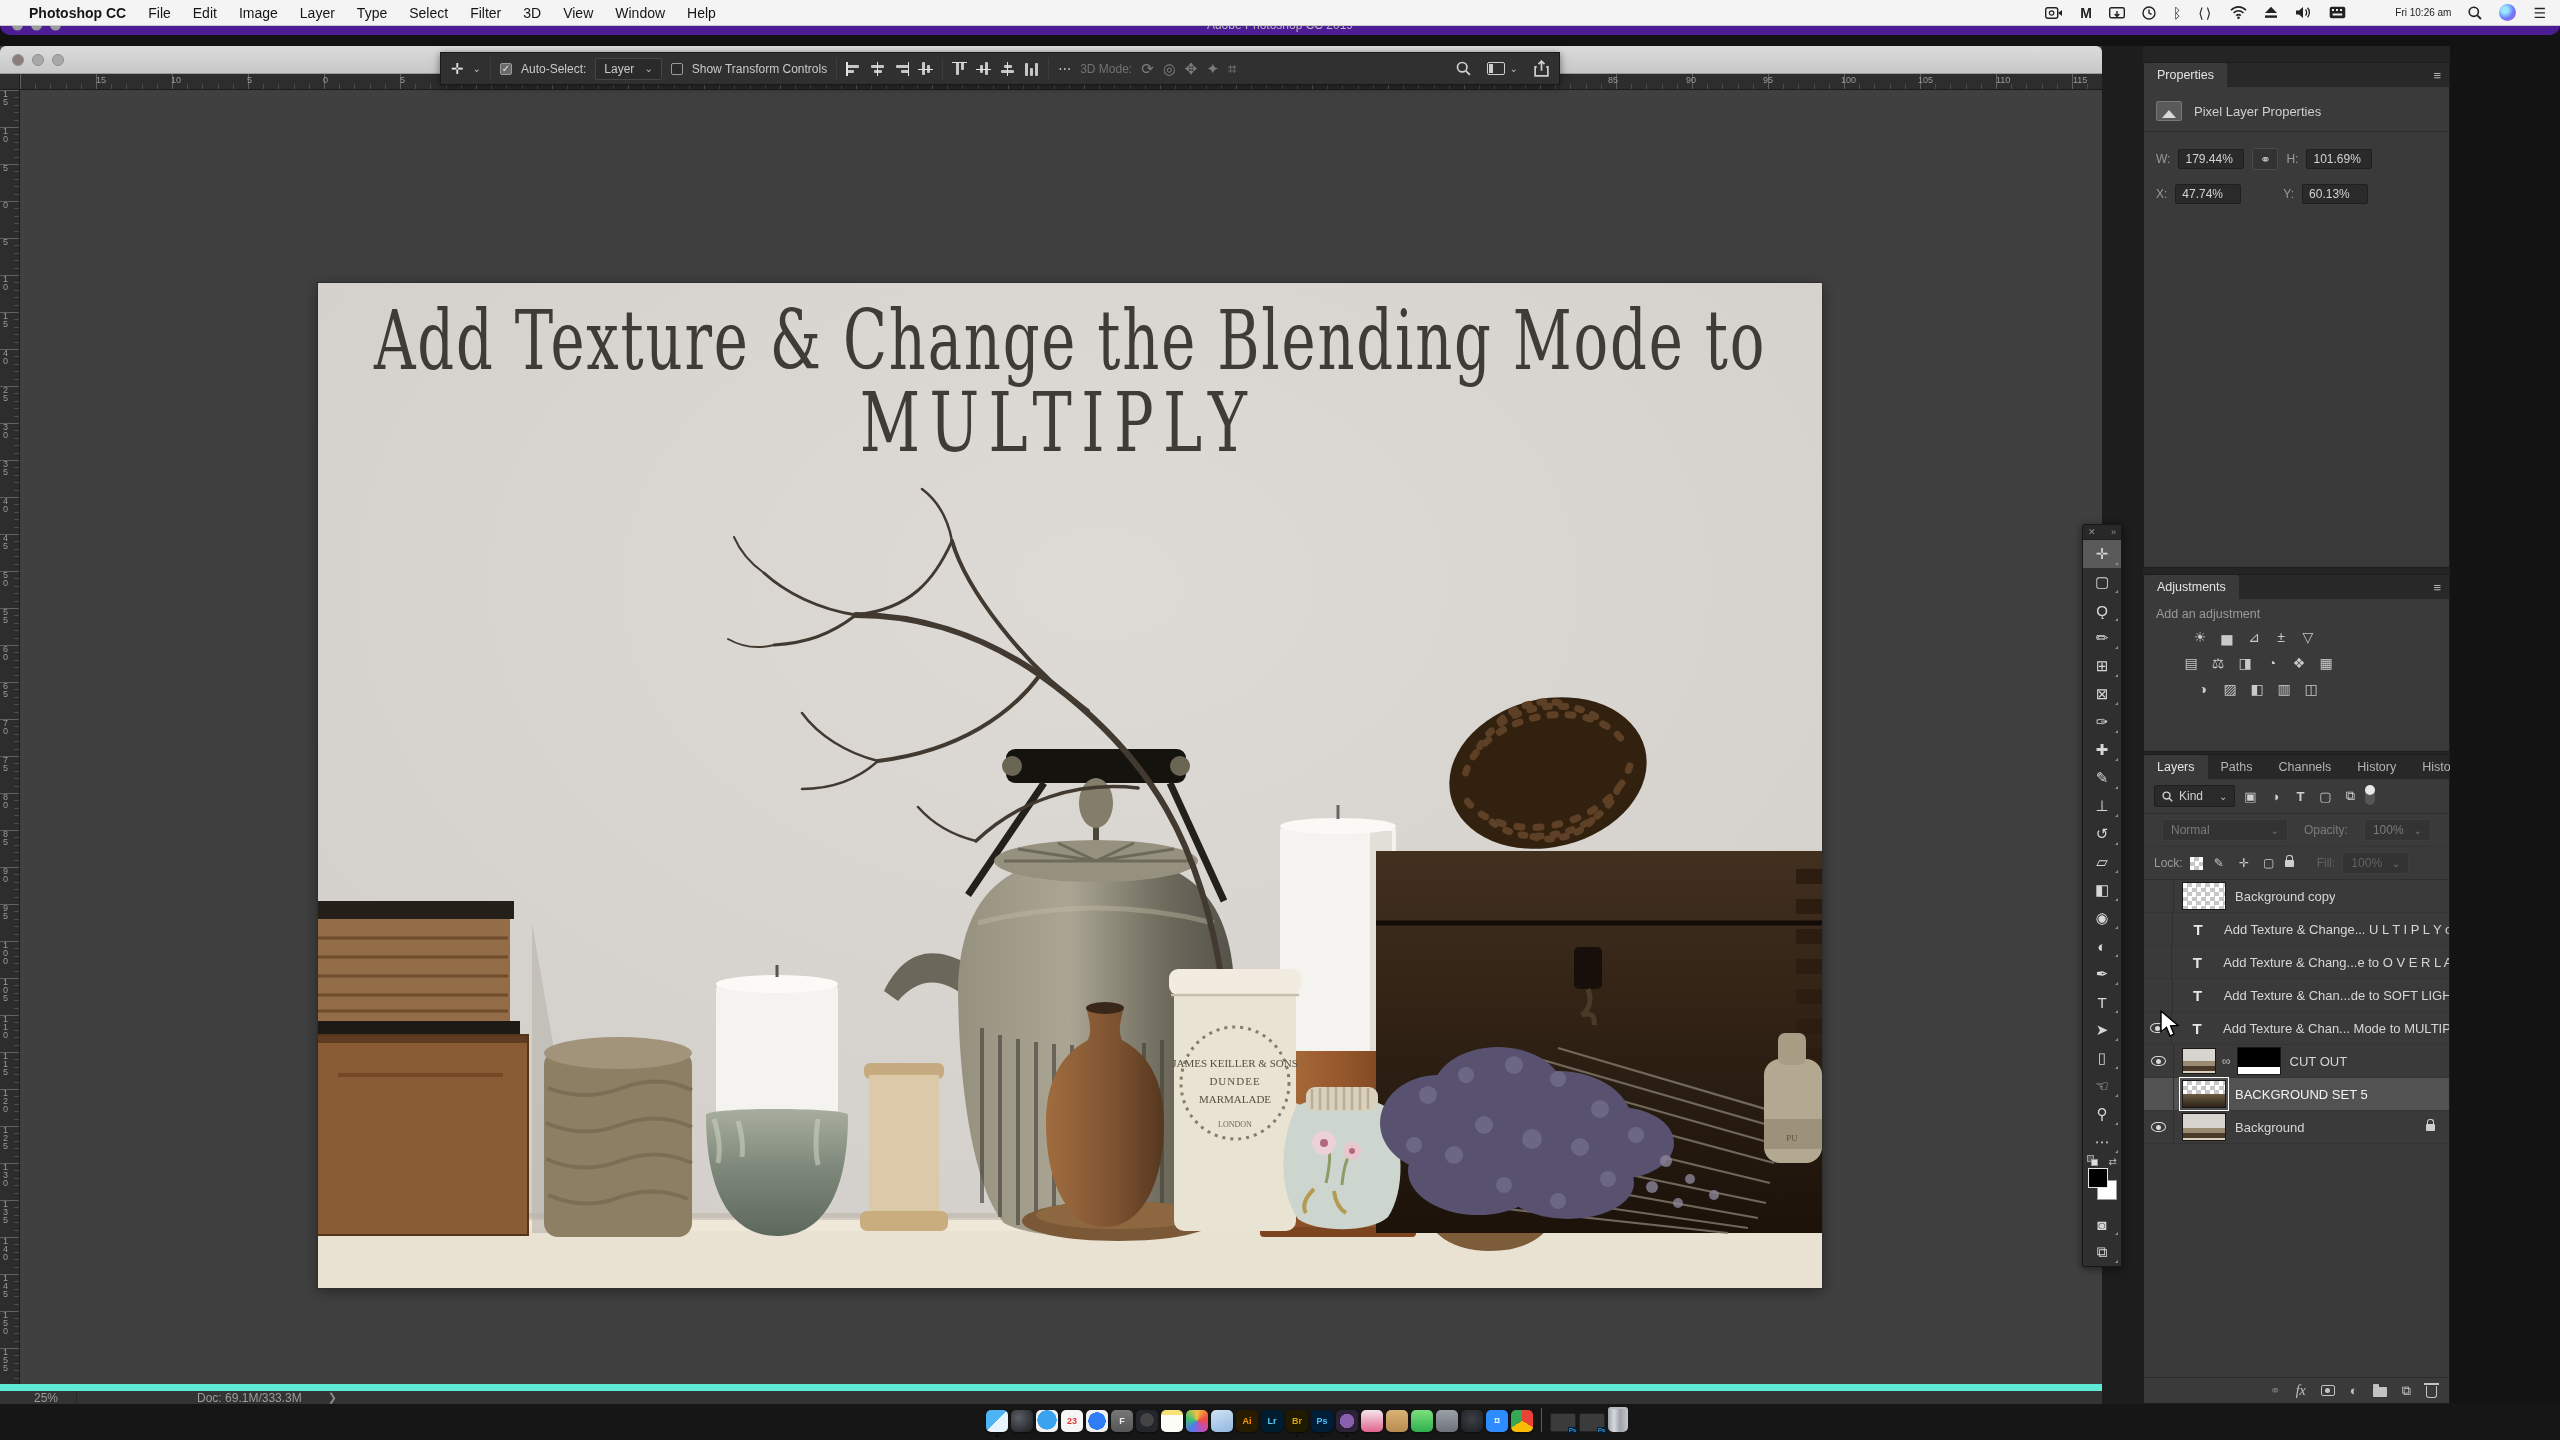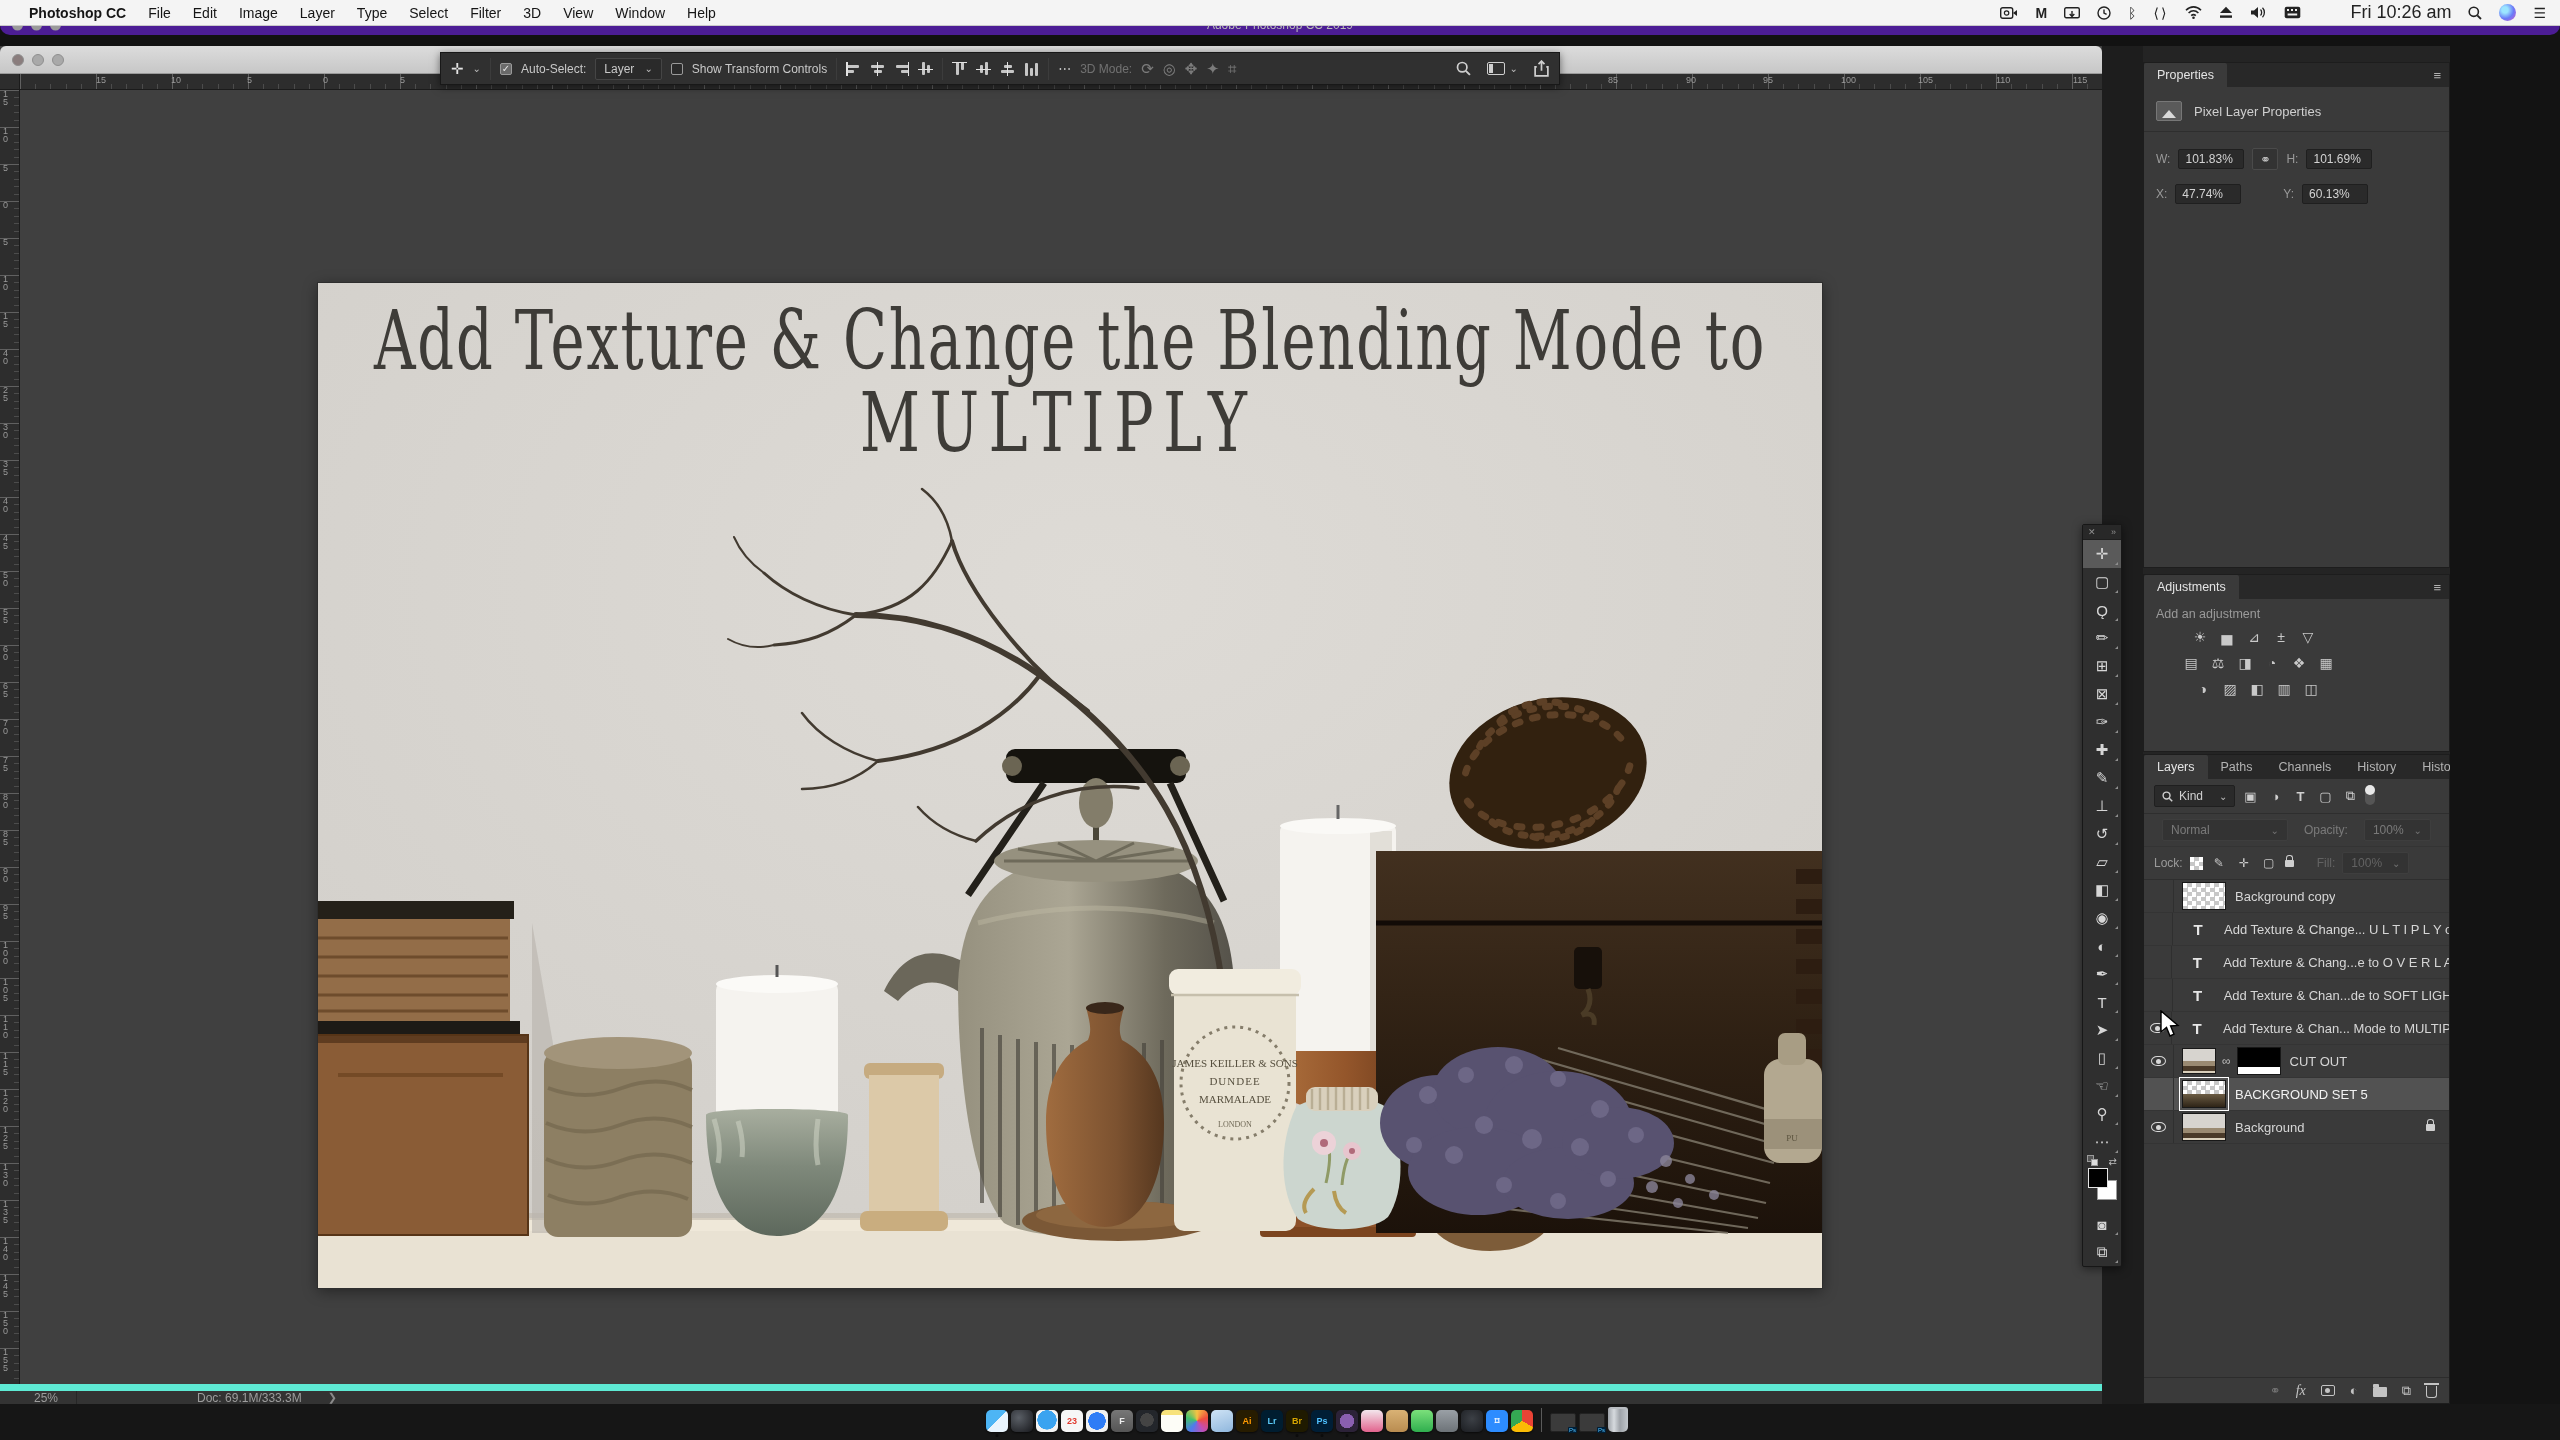--- a/index.html
+++ b/index.html
@@ -12,21 +12,21 @@
              border-bottom:1px solid #c9c9c9;}
   #menubar .apple { font-size:15px; margin-right:4px; }
   #menubar .mitem { padding:0 11px; white-space:nowrap; }
   #menubar .mitem:first-of-type { font-weight:bold; }
   #menubar .mspacer { flex:1; }
   #menu-status { display:flex; align-items:center; gap:17px; color:#222; }
   #menu-status svg { display:block; }
   .glyph-ico { font-size:14px; line-height:1; }
   #siri-orb { width:17px; height:17px; border-radius:50%;
               background:radial-gradient(circle at 35% 35%, #9be5ff 0 20%, #6a7bf7 55%, #d454c8 100%); }
-  #menu-clock { font-size:18px;padding-left:32px; }
+  #menu-clock { font-size:10px;padding-left:32px; }
 
   
   #apptitle { position:absolute; left:0; top:15px; width:2560px; height:20px; background:#4c1d95;
               color:#b9b9b9; font-size:12px; display:flex; align-items:center; justify-content:center; z-index:55;border-radius:10px;}
   .lights { position:absolute; left:12px; top:50%; transform:translateY(-50%); display:flex; gap:8px; }
   .lights i { width:11px; height:11px; border-radius:50%; background:#9a9a9a; }
 
   
   #appregion { position:absolute; left:0; top:46px; width:2450px; height:1358px; background:#1d1d1d; }
 
@@ -690,21 +690,21 @@
         <span class="tab-menu">≡</span>
       </div>
       <div style="display:flex;align-items:center;gap:12px;padding:14px 12px 10px;border-bottom:1px solid #2e2e2e;">
         <span id="props-typeico">
             <i></i>
           </span>
         <span style="color:#cfcfcf;font-size:13px">Pixel Layer Properties</span>
       </div>
       <div style="display:flex;align-items:center;gap:8px;padding:16px 12px 6px;">
         <span class="fieldlab">W:</span>
-        <span class="field">101.83%</span>
+        <span class="field">179.44%</span>
         <span class="linkbtn">⚭</span>
         <span class="fieldlab">H:</span>
         <span class="field">101.69%</span>
       </div>
       <div style="display:flex;align-items:center;gap:8px;padding:8px 12px;">
         <span class="fieldlab">X:</span>
         <span class="field">47.74%</span>
         <span style="width:26px"></span>
         <span class="fieldlab">Y:</span>
         <span class="field">60.13%</span>

